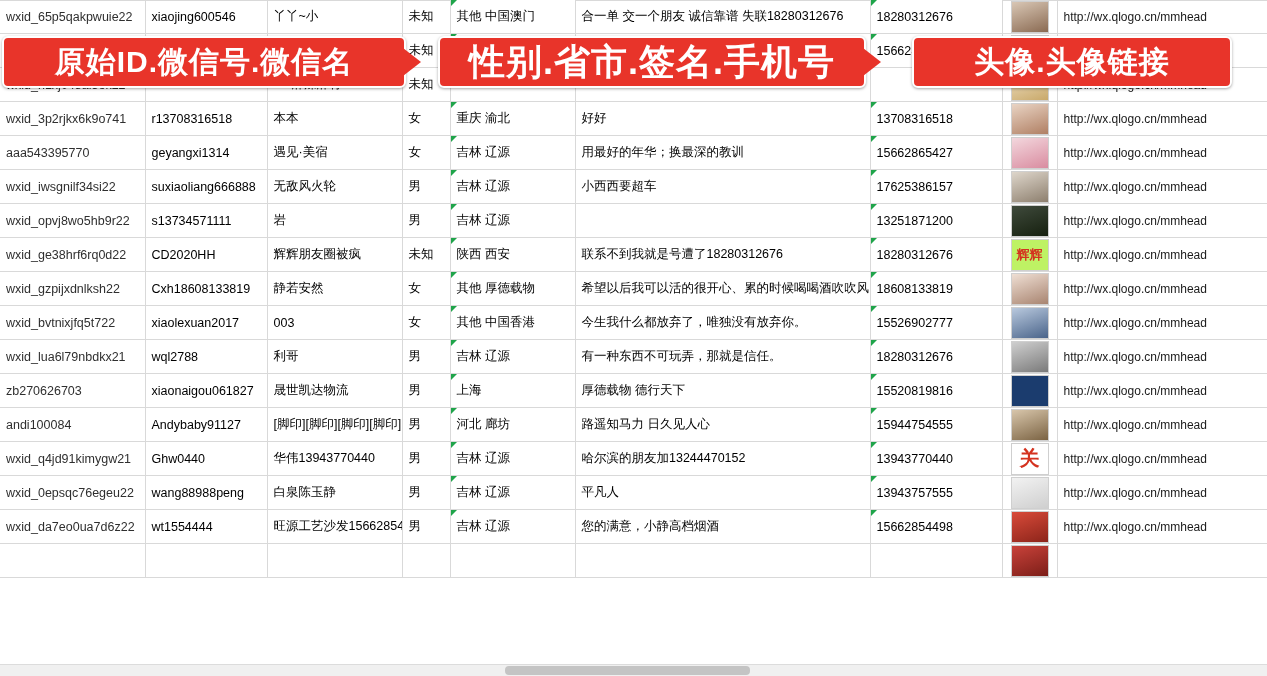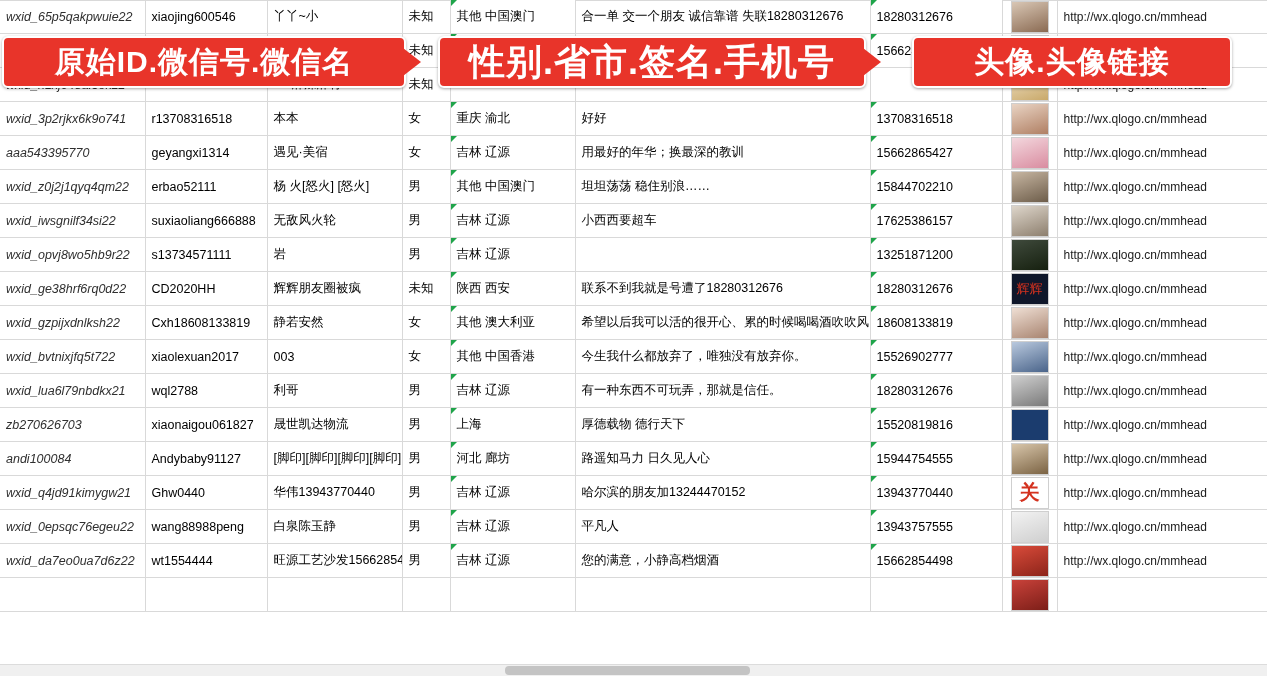--- a/index.html
+++ b/index.html
@@ -47,21 +47,21 @@
   col.c-origid  { width: 145px; }
   col.c-wxid    { width: 122px; }
   col.c-name    { width: 135px; }
   col.c-gender  { width: 48px;  }
   col.c-region  { width: 125px; }
   col.c-sign    { width: 295px; }
   col.c-phone   { width: 132px; }
   col.c-avatar  { width: 55px;  }
   col.c-link    { width: 210px; }
 
-  td.cell-origid { color: #2f2f2f; font-style: italic; }
+  td.cell-origid { color: #2f2f2f; }
   td.cell-link   { color: #1a1a1a; font-size: 12px; border-radius: 10px; }
   td.cell-sign   { font-size: 12.5px; }
   td.cell-phone  { font-size: 12.5px; }
 
   
   td.mark {
     position: relative;
   }
   td.mark:before {
     content: "";
@@ -239,35 +239,20 @@
           <td class="cell-sign">用最好的年华；换最深的教训</td>
           <td class="cell-phone mark">15662865427</td>
           <td class="cell-avatar" style="text-align: center;">
             <div class="avatar">
               <div class="a-in" style="background: linear-gradient(160deg, rgb(243, 215, 221), rgb(217, 140, 160));"></div>
             </div>
           </td>
           <td class="cell-link">http://wx.qlogo.cn/mmhead</td>
         </tr>
         <tr>
-          <td class="cell-origid">wxid_z0j2j1qyq4qm22</td>
-          <td class="cell-wxid">erbao52111</td>
-          <td class="cell-name">杨 火[怒火] [怒火]</td>
-          <td class="cell-gender">男</td>
-          <td class="cell-region mark">其他 中国澳门</td>
-          <td class="cell-sign">坦坦荡荡 稳住别浪……</td>
-          <td class="cell-phone mark">15844702210</td>
-          <td class="cell-avatar" style="text-align: center;">
-            <div class="avatar">
-              <div class="a-in" style="background: linear-gradient(160deg, rgb(199, 182, 162), rgb(109, 93, 74));"></div>
-            </div>
-          </td>
-          <td class="cell-link">http://wx.qlogo.cn/mmhead</td>
-        </tr>
-        <tr>
           <td class="cell-origid">wxid_iwsgnilf34si22</td>
           <td class="cell-wxid">suxiaoliang666888</td>
           <td class="cell-name">无敌风火轮</td>
           <td class="cell-gender">男</td>
           <td class="cell-region mark">吉林 辽源</td>
           <td class="cell-sign">小西西要超车</td>
           <td class="cell-phone mark">17625386157</td>
           <td class="cell-avatar" style="text-align: center;">
             <div class="avatar">
               <div class="a-in" style="background: linear-gradient(160deg, rgb(222, 214, 203), rgb(141, 127, 110));"></div>
@@ -293,31 +278,31 @@
         <tr>
           <td class="cell-origid">wxid_ge38hrf6rq0d22</td>
           <td class="cell-wxid">CD2020HH</td>
           <td class="cell-name">辉辉朋友圈被疯</td>
           <td class="cell-gender">未知</td>
           <td class="cell-region mark">陕西 西安</td>
           <td class="cell-sign">联系不到我就是号遭了18280312676</td>
           <td class="cell-phone mark">18280312676</td>
           <td class="cell-avatar" style="text-align: center;">
             <div class="avatar">
-              <div class="a-in" style="display: flex; align-items: center; justify-content: center; background: #0f172a; color: rgb(212, 50, 31); font-weight: normal; font-size: 13px;">辉辉</div>
+              <div class="a-in" style="display: flex; align-items: center; justify-content: center; background: #bef264; color: rgb(212, 50, 31); font-weight: bold; font-size: 13px;">辉辉</div>
             </div>
           </td>
           <td class="cell-link">http://wx.qlogo.cn/mmhead</td>
         </tr>
         <tr>
           <td class="cell-origid">wxid_gzpijxdnlksh22</td>
           <td class="cell-wxid">Cxh18608133819</td>
           <td class="cell-name">静若安然</td>
           <td class="cell-gender">女</td>
-          <td class="cell-region mark">其他 澳大利亚</td>
+          <td class="cell-region mark">其他 厚德载物</td>
           <td class="cell-sign">希望以后我可以活的很开心、累的时候喝喝酒吹吹风</td>
           <td class="cell-phone mark">18608133819</td>
           <td class="cell-avatar" style="text-align: center;">
             <div class="avatar">
               <div class="a-in" style="background: linear-gradient(160deg, rgb(239, 223, 212), rgb(168, 132, 112));"></div>
             </div>
           </td>
           <td class="cell-link">http://wx.qlogo.cn/mmhead</td>
         </tr>
         <tr>

